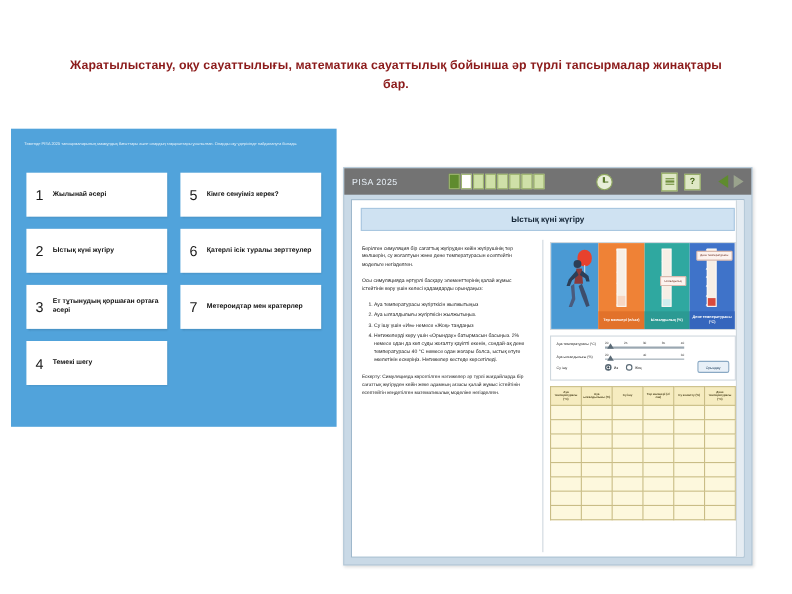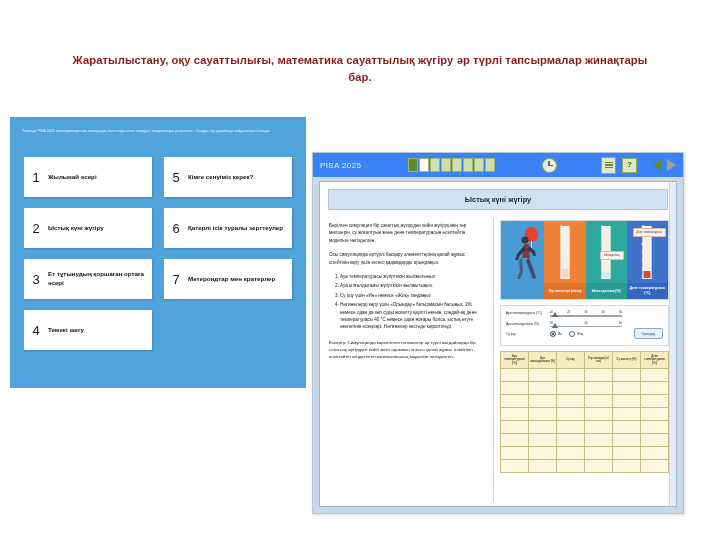--- a/index.html
+++ b/index.html
@@ -46,21 +46,21 @@
     padding-right:6px;
   }
 
   
   .right-slide{
     position:absolute;left:312px;top:152px;width:370px;height:360px;
     background:#c9d9e6;border:1px solid #b4c7d6;
     box-shadow:1px 1px 3px rgba(0,0,0,.15);
   }
   .app-bar{
-    position:relative;height:24px;background:#3b82f6;
+    position:relative;height:24px;background:#737373;
     display:flex;align-items:center;padding:0 7px;gap:38px;
   }
   .app-title{
     color:#e9f1f8;font-size:8px;letter-spacing:.4px;margin-right:9px;
   }
   .prog{display:flex;gap:1px;margin-right:9px;}
   .prog i{display:block;width:8px;height:12px;background:#cfe0a8;border:1px solid #9db46f;}
   .prog i.done{background:#5f8b2e;}
   .prog i.cur{background:#ffffff;}
   .clock{
@@ -183,21 +183,21 @@
   }
   .scroll-strip{
     position:absolute;right:0;top:0;bottom:0;width:6px;background:#e6edf3;border-left:1px solid #cfd8de;
   }
 </style>
 </head>
 <body>
 
 <div class="page">
 
-  <div class="heading">Жаратылыстану, оқу сауаттылығы, математика сауаттылық жүгіру әр түрлі тапсырмалар жинақтары бар.</div>
+  <div class="heading">Жаратылыстану, оқу сауаттылығы, математика сауаттылық бойынша әр түрлі тапсырмалар жинақтары бар.</div>
 
   <div class="left-slide">
     <div class="ls-note">Төменде PISA 2025 тапсырмаларының мазмұндық бағыттары және олардың тақырыптары ұсынылған. Оларды оқу үдерісінде пайдалануға болады.</div>
 
     <div class="ls-grid">
       <div class="ls-col c1">
         <div class="ls-card">
           <div class="ls-num">1</div>
           <div class="ls-txt">Жылынай әсері</div>
         </div>

